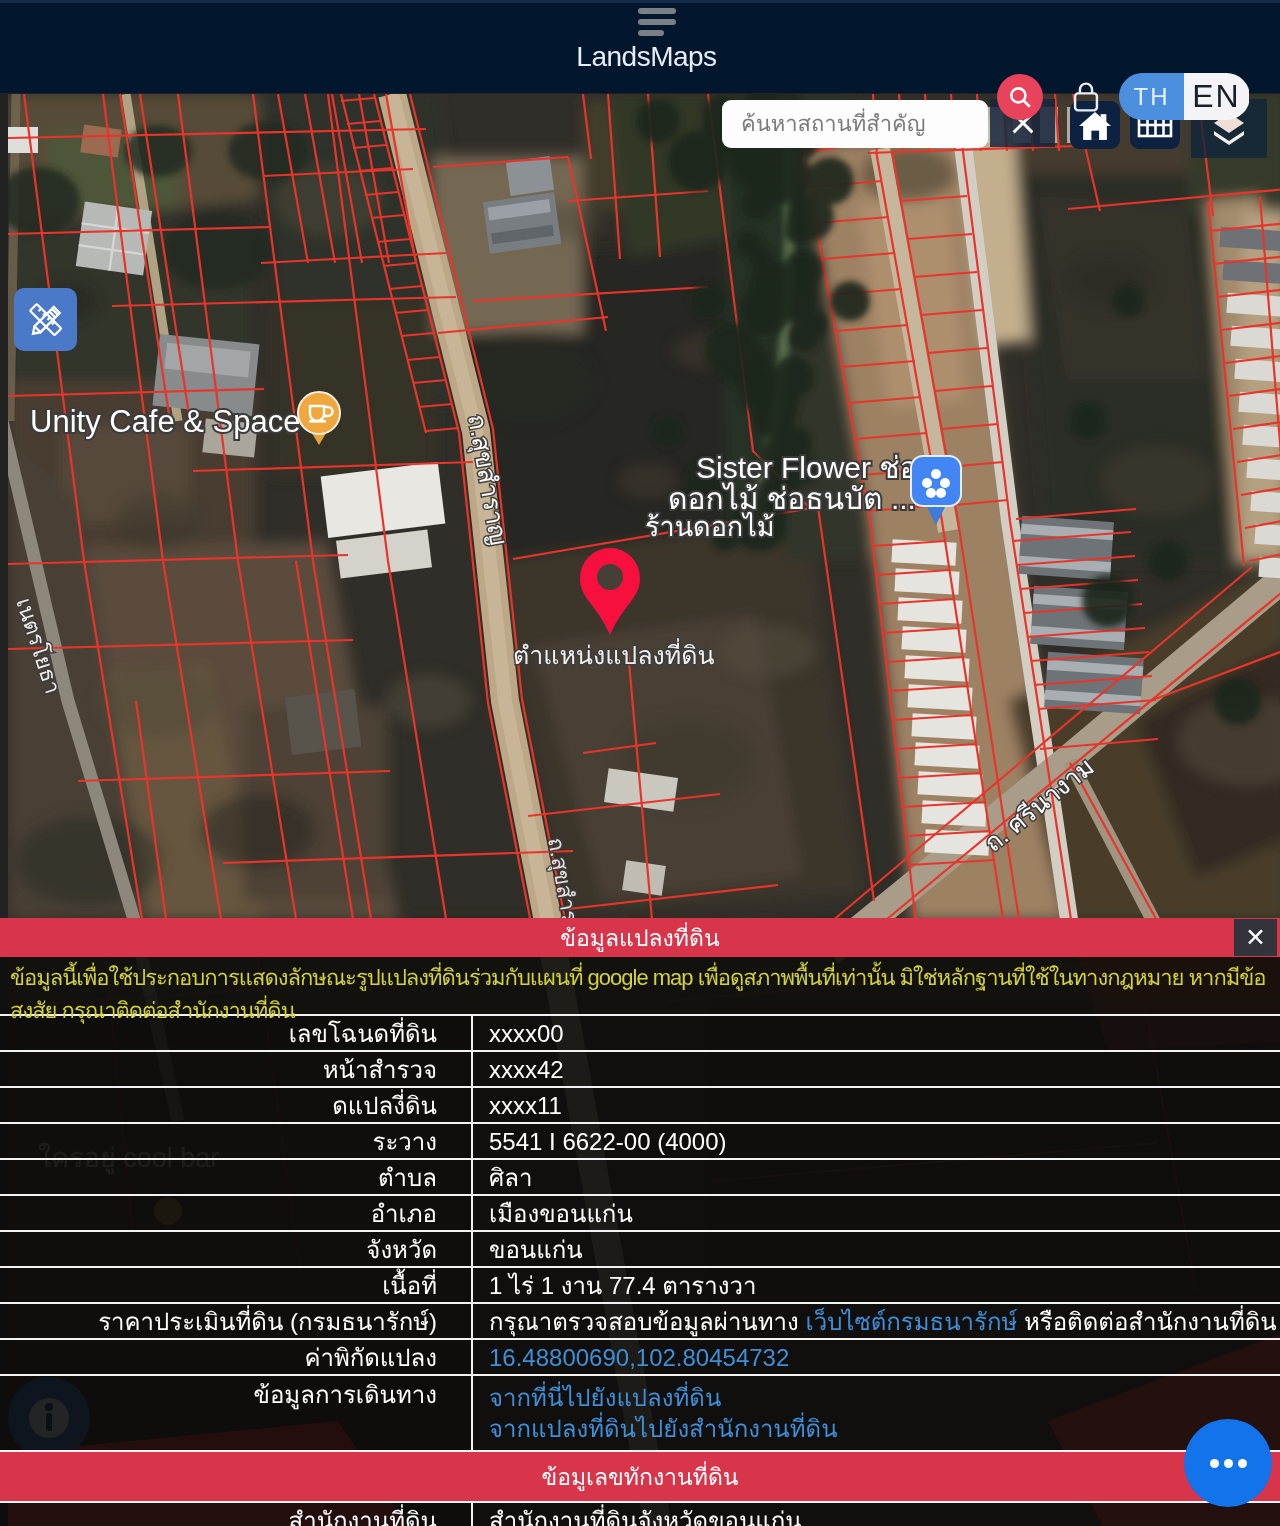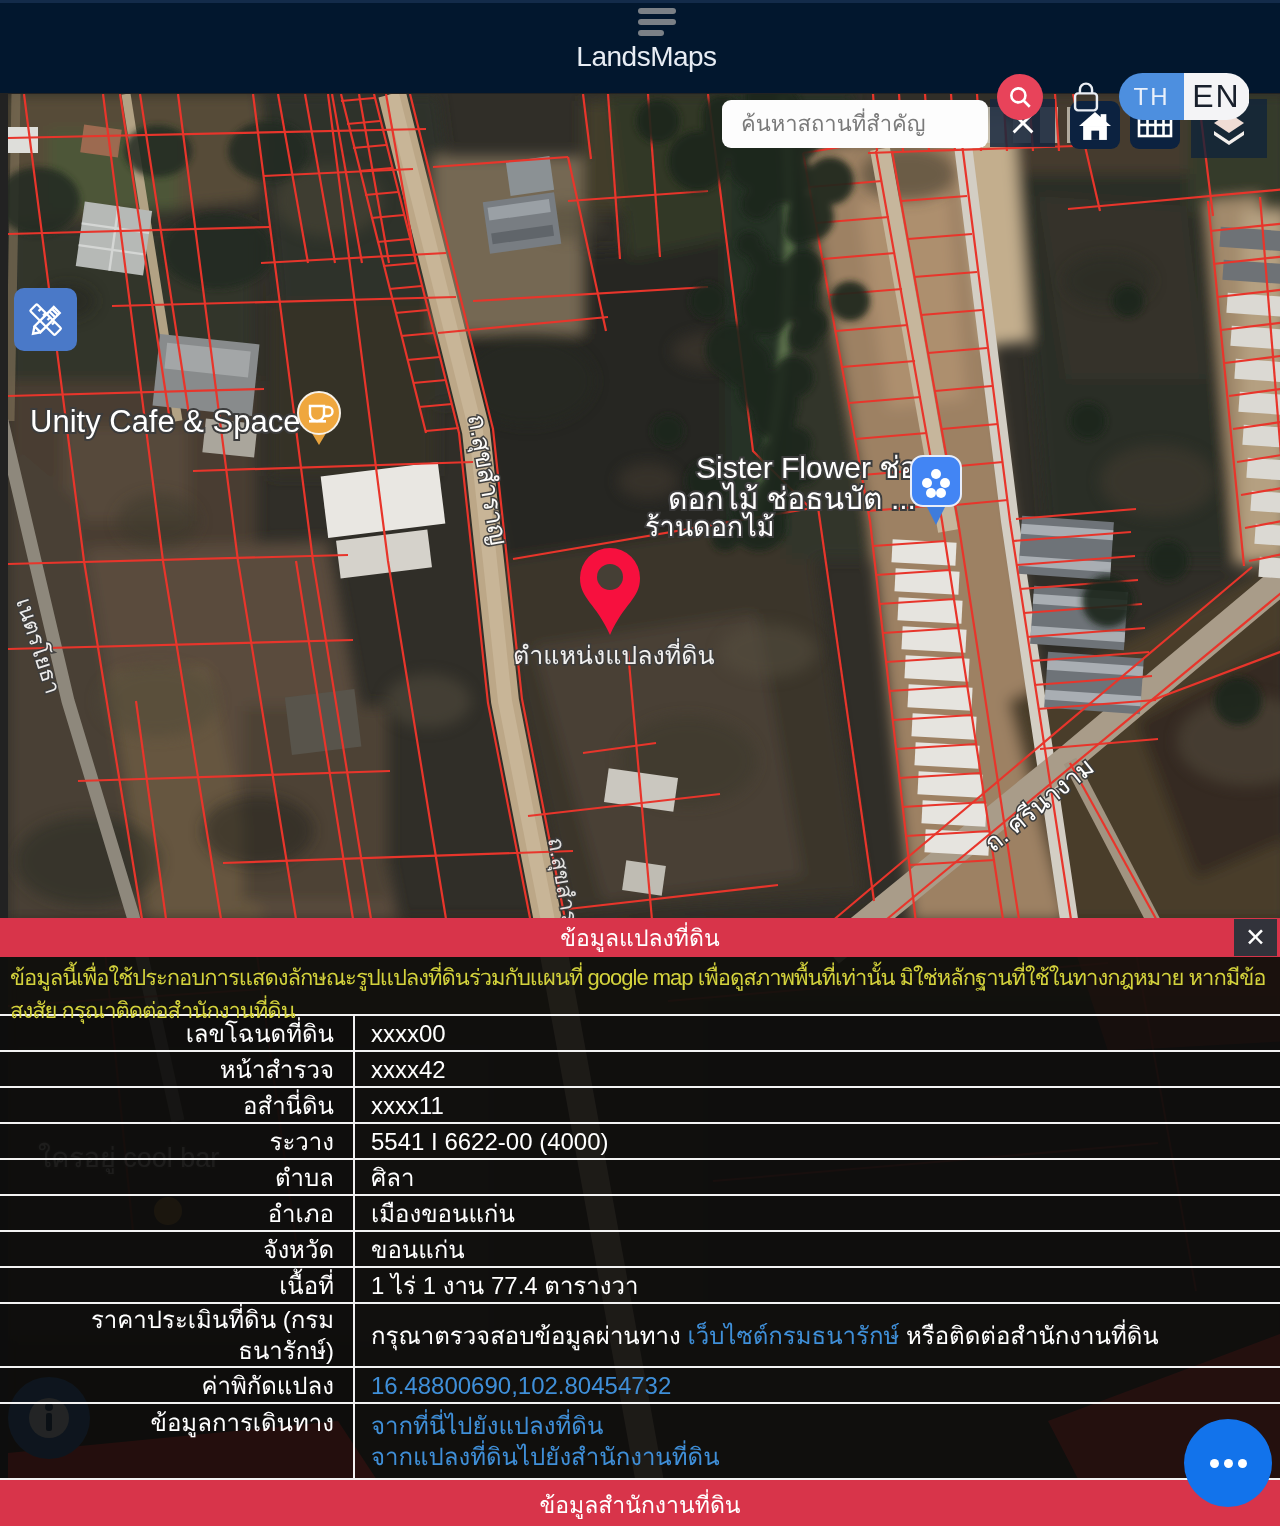--- a/index.html
+++ b/index.html
@@ -43,21 +43,21 @@
   
   .panel { position:absolute; left:0; top:918px; width:1280px; z-index:35; }
   .redbar { height:39px; background:#d8344a; color:#fff; font-size:23px;
     display:flex; align-items:center; justify-content:center; position:relative; }
   .redbar .close { position:absolute; right:3px; top:1px; width:43px; height:37px;
     background:#32333b; color:#fff; display:flex; align-items:center; justify-content:center; font-size:25px; }
   .disclaimer { background:rgba(12,12,10,0.80); color:#d3d23c; font-size:22px;
     height:57px; padding:4px 8px 0 10px; line-height:33px; letter-spacing:-1px; }
   table.info { width:1280px; border-collapse:collapse; }
   table.info td { border:2px solid #f2f2f2; font-size:24px; color:#fff; height:36px; padding:0; line-height:31px; }
-  table.info td.lbl { width:354px; text-align:right; padding-right:19px;
+  table.info td.lbl { width:472px; text-align:right; padding-right:34px;
     background:rgba(8,8,8,0.82); border-left:none;margin-left:32px; }
   table.info td.val { padding-left:16px; background:rgba(10,10,10,0.80); border-right:none; }
   table.info a { color:#3f8fd8; text-decoration:none; }
   .redbar2 { height:49px; background:#d8344a; color:#fff; font-size:23px;
     display:flex; align-items:center; justify-content:center; }
   .ibtn { position:absolute; left:8px; top:1377px; width:82px; height:82px; border-radius:50%;
     background:#27517e; z-index:20; display:flex; align-items:center; justify-content:center; }
   .dotsbtn { position:absolute; left:1184px; top:1419px; width:88px; height:88px; border-radius:50%;
     background:#1273eb; z-index:50; display:flex; align-items:center; justify-content:center; }
   .dotsbtn span { width:9px; height:9px; border-radius:50%; background:#fff; margin:0 2.5px; }
@@ -606,21 +606,21 @@
       <tbody>
           <tr>
             <td class="lbl">เลขโฉนดที่ดิน</td>
             <td class="val">xxxx00</td>
           </tr>
       <tr>
             <td class="lbl">หน้าสำรวจ</td>
             <td class="val">xxxx42</td>
           </tr>
       <tr>
-            <td class="lbl">อสำนี่ดิน</td>
+            <td class="lbl">ดแปลงี่ดิน</td>
             <td class="val">xxxx11</td>
           </tr>
       <tr>
             <td class="lbl">ระวาง</td>
             <td class="val">5541 I 6622-00 (4000)</td>
           </tr>
       <tr>
             <td class="lbl">ตำบล</td>
             <td class="val">ศิลา</td>
           </tr>
@@ -644,21 +644,21 @@
             <td class="lbl">ค่าพิกัดแปลง</td>
             <td class="val"><a href="#">16.48800690,102.80454732</a></td>
           </tr>
       <tr>
             <td class="lbl" style="vertical-align:top;padding-top:3px;">ข้อมูลการเดินทาง</td>
             <td class="val" style="height:76px;"><a href="#">จากที่นี่ไปยังแปลงที่ดิน</a><br><a href="#">จากแปลงที่ดินไปยังสำนักงานที่ดิน</a></td>
           </tr>
     </tbody>
       </table>
 
-    <div class="redbar2">ข้อมูลสำนักงานที่ดิน</div>
+    <div class="redbar2">ข้อมูเลขทักงานที่ดิน</div>
 
     <table class="info">
       <tbody>
           <tr>
             <td class="lbl">สำนักงานที่ดิน</td>
             <td class="val">สำนักงานที่ดินจังหวัดขอนแก่น</td>
           </tr>
     </tbody>
       </table>
   </div>

